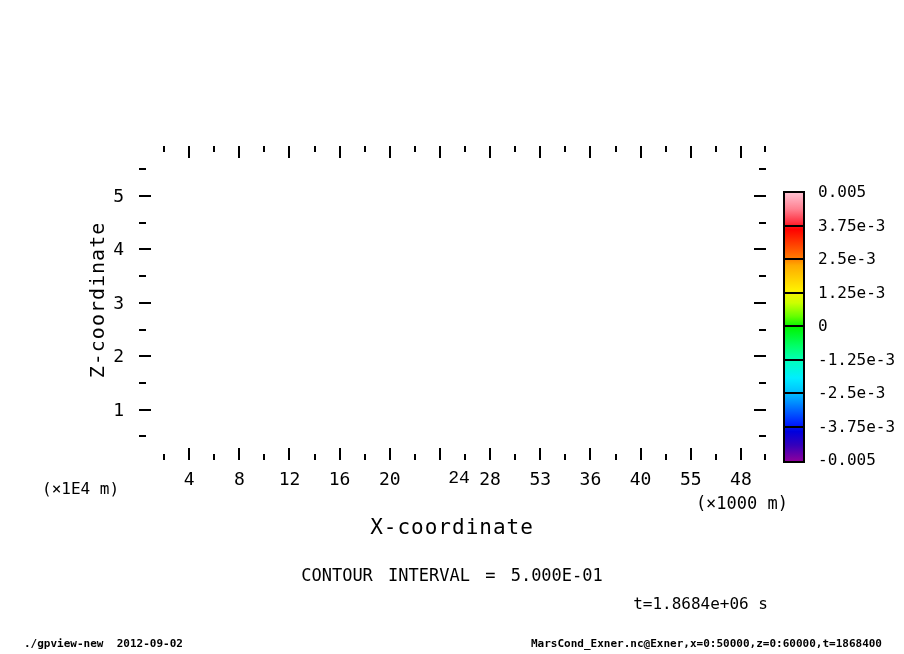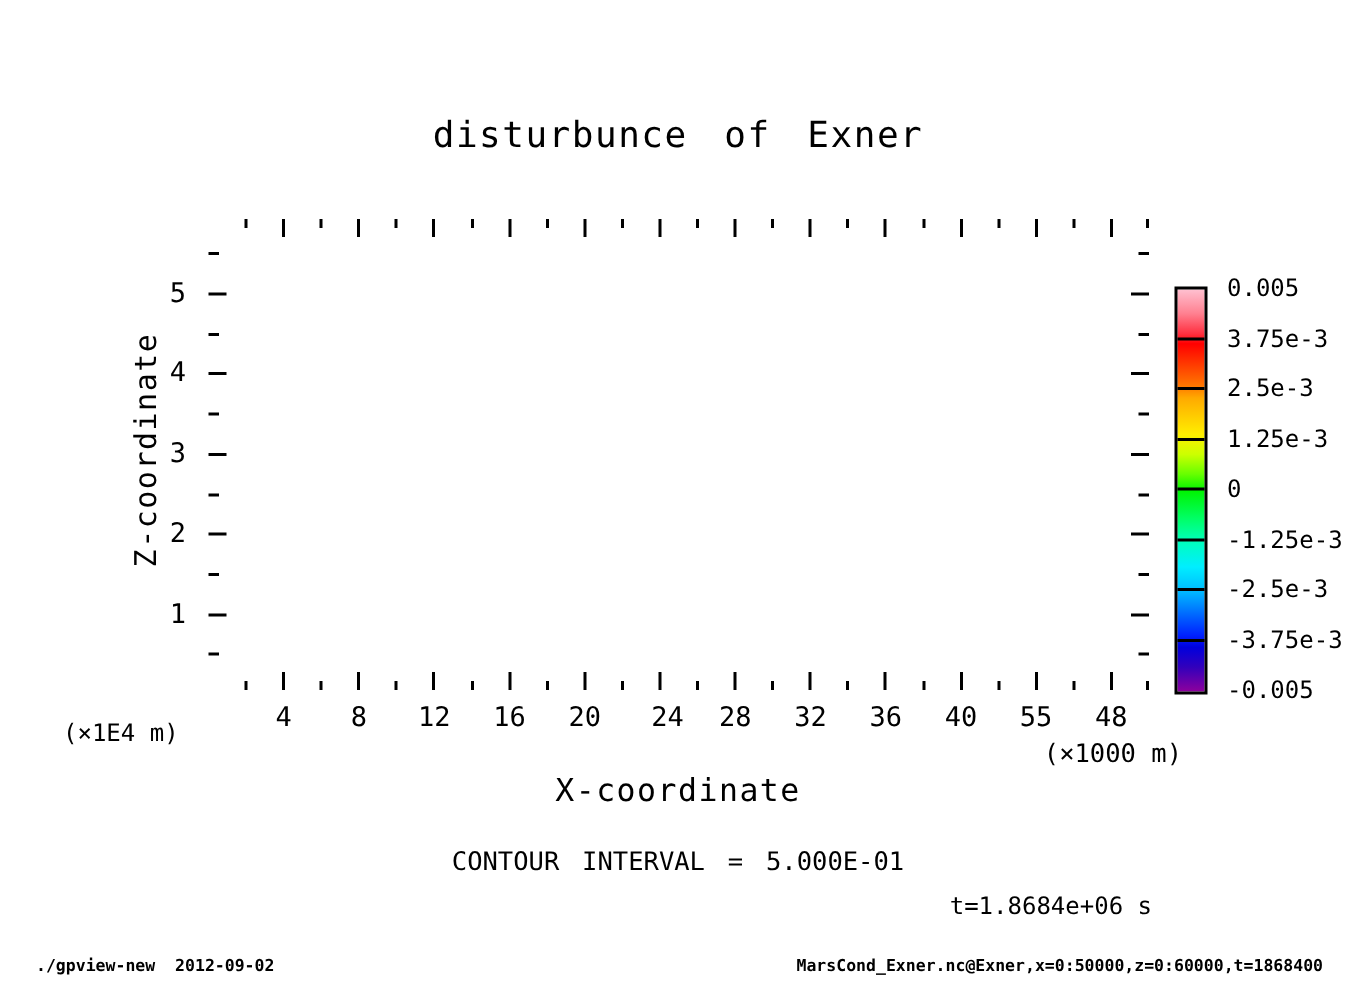--- a/index.html
+++ b/index.html
@@ -27,21 +27,20 @@
   .x-tick-label{top:468px;width:44px;text-align:center;font-size:18px;}
   .y-tick-label{left:96px;width:28px;text-align:right;font-size:18px;}
   #footer-left{left:24px;top:637px;font-size:11px;font-weight:bold;white-space:pre;}
   #footer-right{right:22px;top:637px;font-size:11px;font-weight:bold;white-space:pre;text-align:right;margin-left:13px;}
 </style>
 </head>
 <body>
 
 <div id="screen">
 
-  <div id="title" class="abs">disturbunce of Exner</div>
 
 
   <div id="ylabel" class="abs">Z-coordinate</div>
   <div id="yunit" class="abs">(×1E4 m)</div>
   <div id="xunit" class="abs">(×1000 m)</div>
   <div id="xlabel" class="abs">X-coordinate</div>
   <div id="contour-interval" class="abs">CONTOUR INTERVAL = 5.000E-01</div>
   <div id="time-label" class="abs">t=1.8684e+06 s</div>
 
   <div id="colorbar" class="abs">
@@ -66,27 +65,27 @@
     <div class="abs tick" style="left: 288.48px; top: 146px; width: 2px; height: 12px;"></div>
     <div class="abs x-tick-label" style="left: 267.48px;">12</div>
     <div class="abs tick" style="left: 338.64px; top: 448px; width: 2px; height: 12px;"></div>
     <div class="abs tick" style="left: 338.64px; top: 146px; width: 2px; height: 12px;"></div>
     <div class="abs x-tick-label" style="left: 317.64px;">16</div>
     <div class="abs tick" style="left: 388.8px; top: 448px; width: 2px; height: 12px;"></div>
     <div class="abs tick" style="left: 388.8px; top: 146px; width: 2px; height: 12px;"></div>
     <div class="abs x-tick-label" style="left: 367.8px;">20</div>
     <div class="abs tick" style="left: 438.96px; top: 448px; width: 2px; height: 12px;"></div>
     <div class="abs tick" style="left: 438.96px; top: 146px; width: 2px; height: 12px;"></div>
-    <div class="abs x-tick-label" style="left: 423px;">24</div>
+    <div class="abs x-tick-label" style="left: 437px; font-family: Liberation Mono, monospace;">24</div>
     <div class="abs tick" style="left: 489.12px; top: 448px; width: 2px; height: 12px;"></div>
     <div class="abs tick" style="left: 489.12px; top: 146px; width: 2px; height: 12px;"></div>
     <div class="abs x-tick-label" style="left: 468.12px;">28</div>
     <div class="abs tick" style="left: 539.28px; top: 448px; width: 2px; height: 12px;"></div>
     <div class="abs tick" style="left: 539.28px; top: 146px; width: 2px; height: 12px;"></div>
-    <div class="abs x-tick-label" style="left: 518.28px;">32</div>
+    <div class="abs x-tick-label" style="left: 518.28px;">53</div>
     <div class="abs tick" style="left: 589.44px; top: 448px; width: 2px; height: 12px;"></div>
     <div class="abs tick" style="left: 589.44px; top: 146px; width: 2px; height: 12px;"></div>
     <div class="abs x-tick-label" style="left: 568.44px;">36</div>
     <div class="abs tick" style="left: 639.6px; top: 448px; width: 2px; height: 12px;"></div>
     <div class="abs tick" style="left: 639.6px; top: 146px; width: 2px; height: 12px;"></div>
     <div class="abs x-tick-label" style="left: 618.6px;">40</div>
     <div class="abs tick" style="left: 689.76px; top: 448px; width: 2px; height: 12px;"></div>
     <div class="abs tick" style="left: 689.76px; top: 146px; width: 2px; height: 12px;"></div>
     <div class="abs x-tick-label" style="left: 668.76px;">55</div>
     <div class="abs tick" style="left: 739.92px; top: 448px; width: 2px; height: 12px;"></div>

